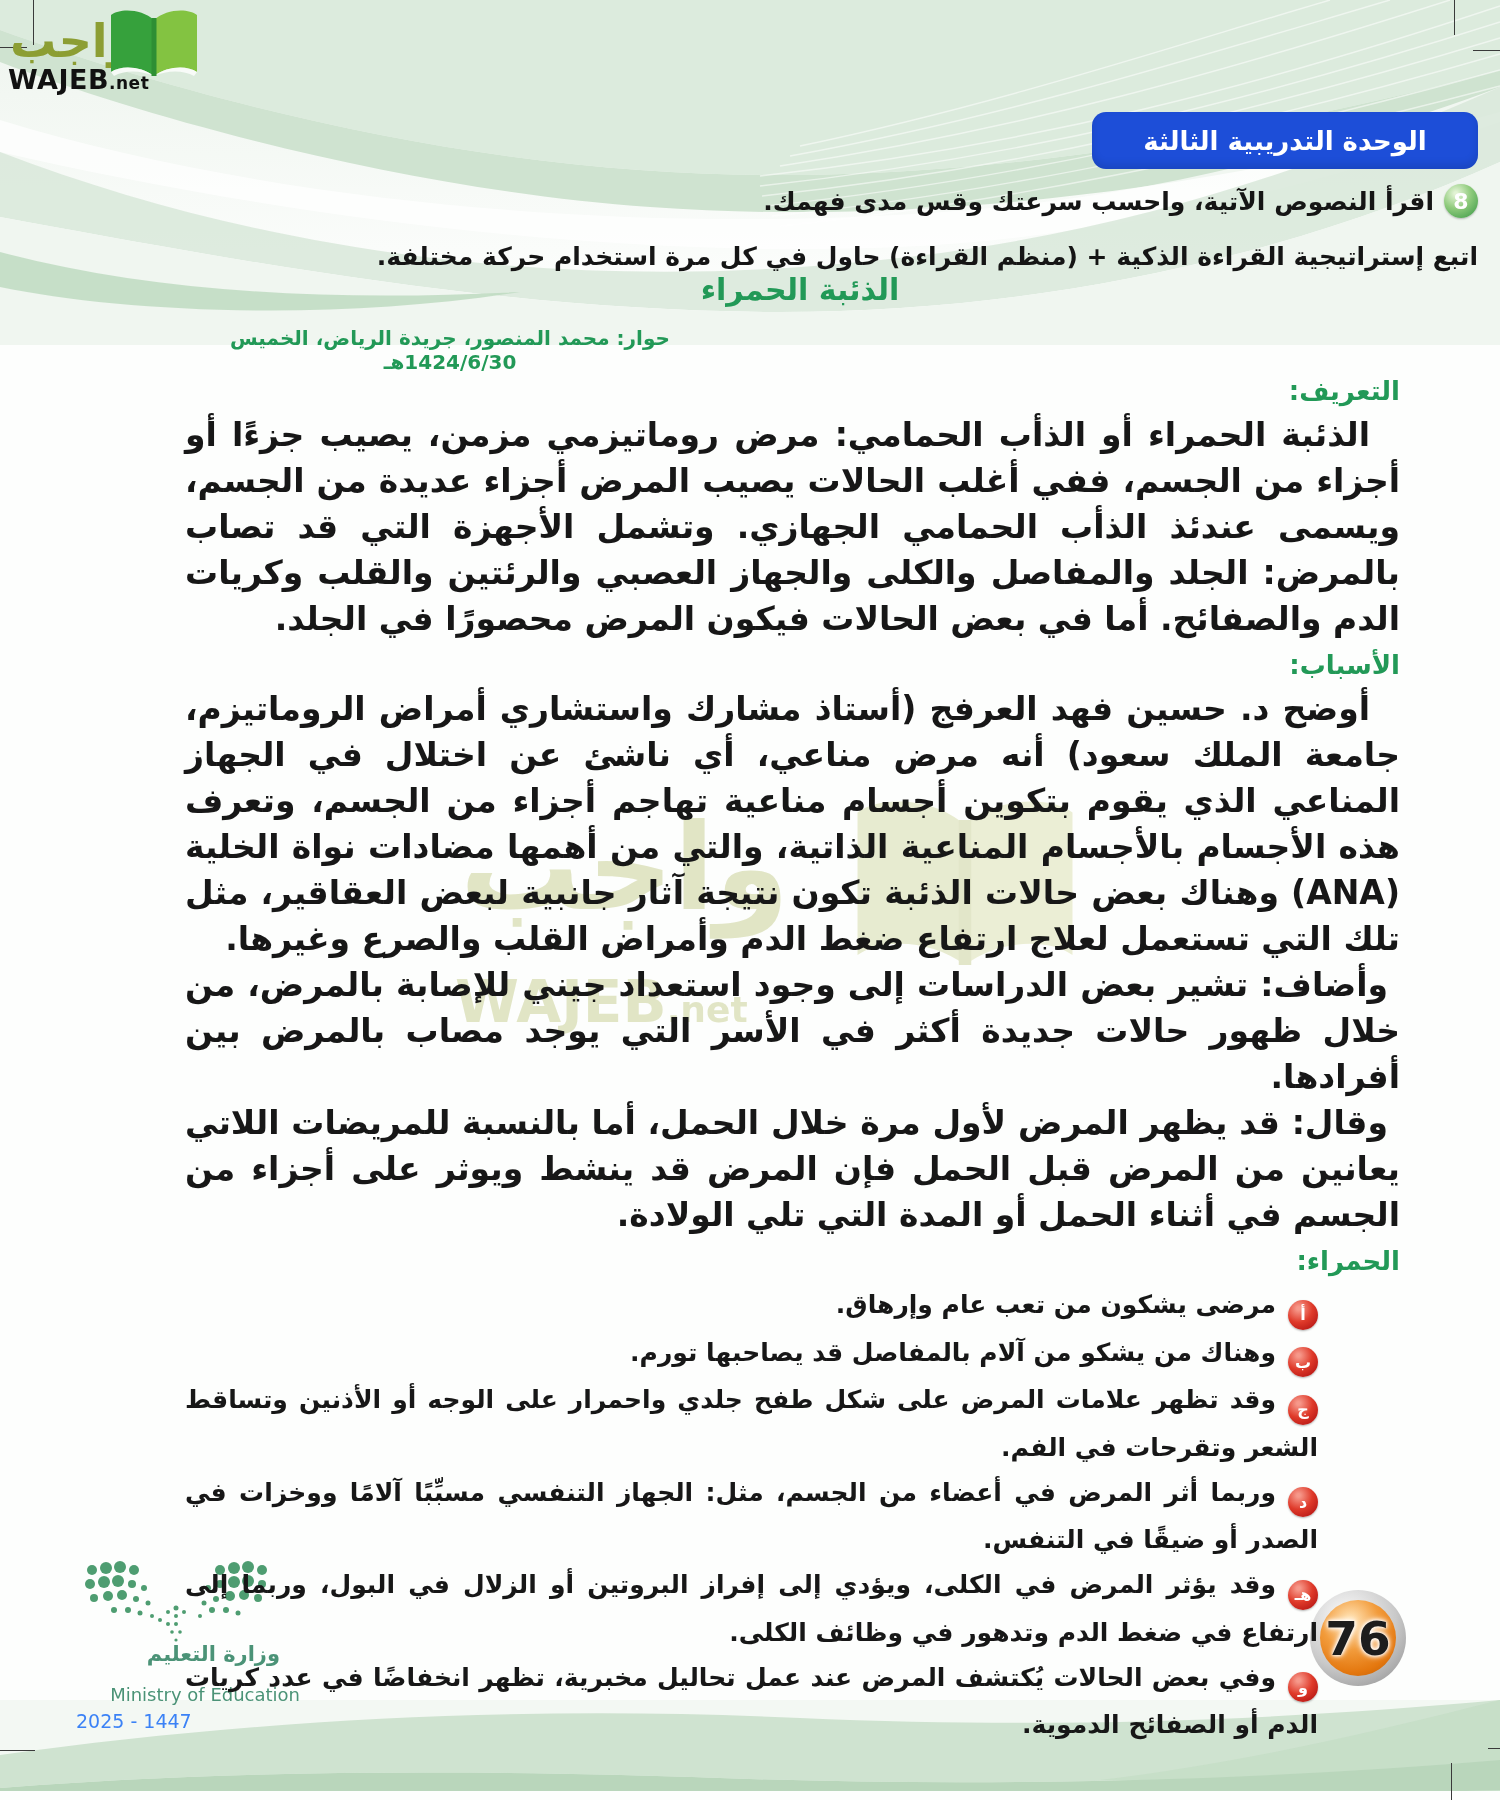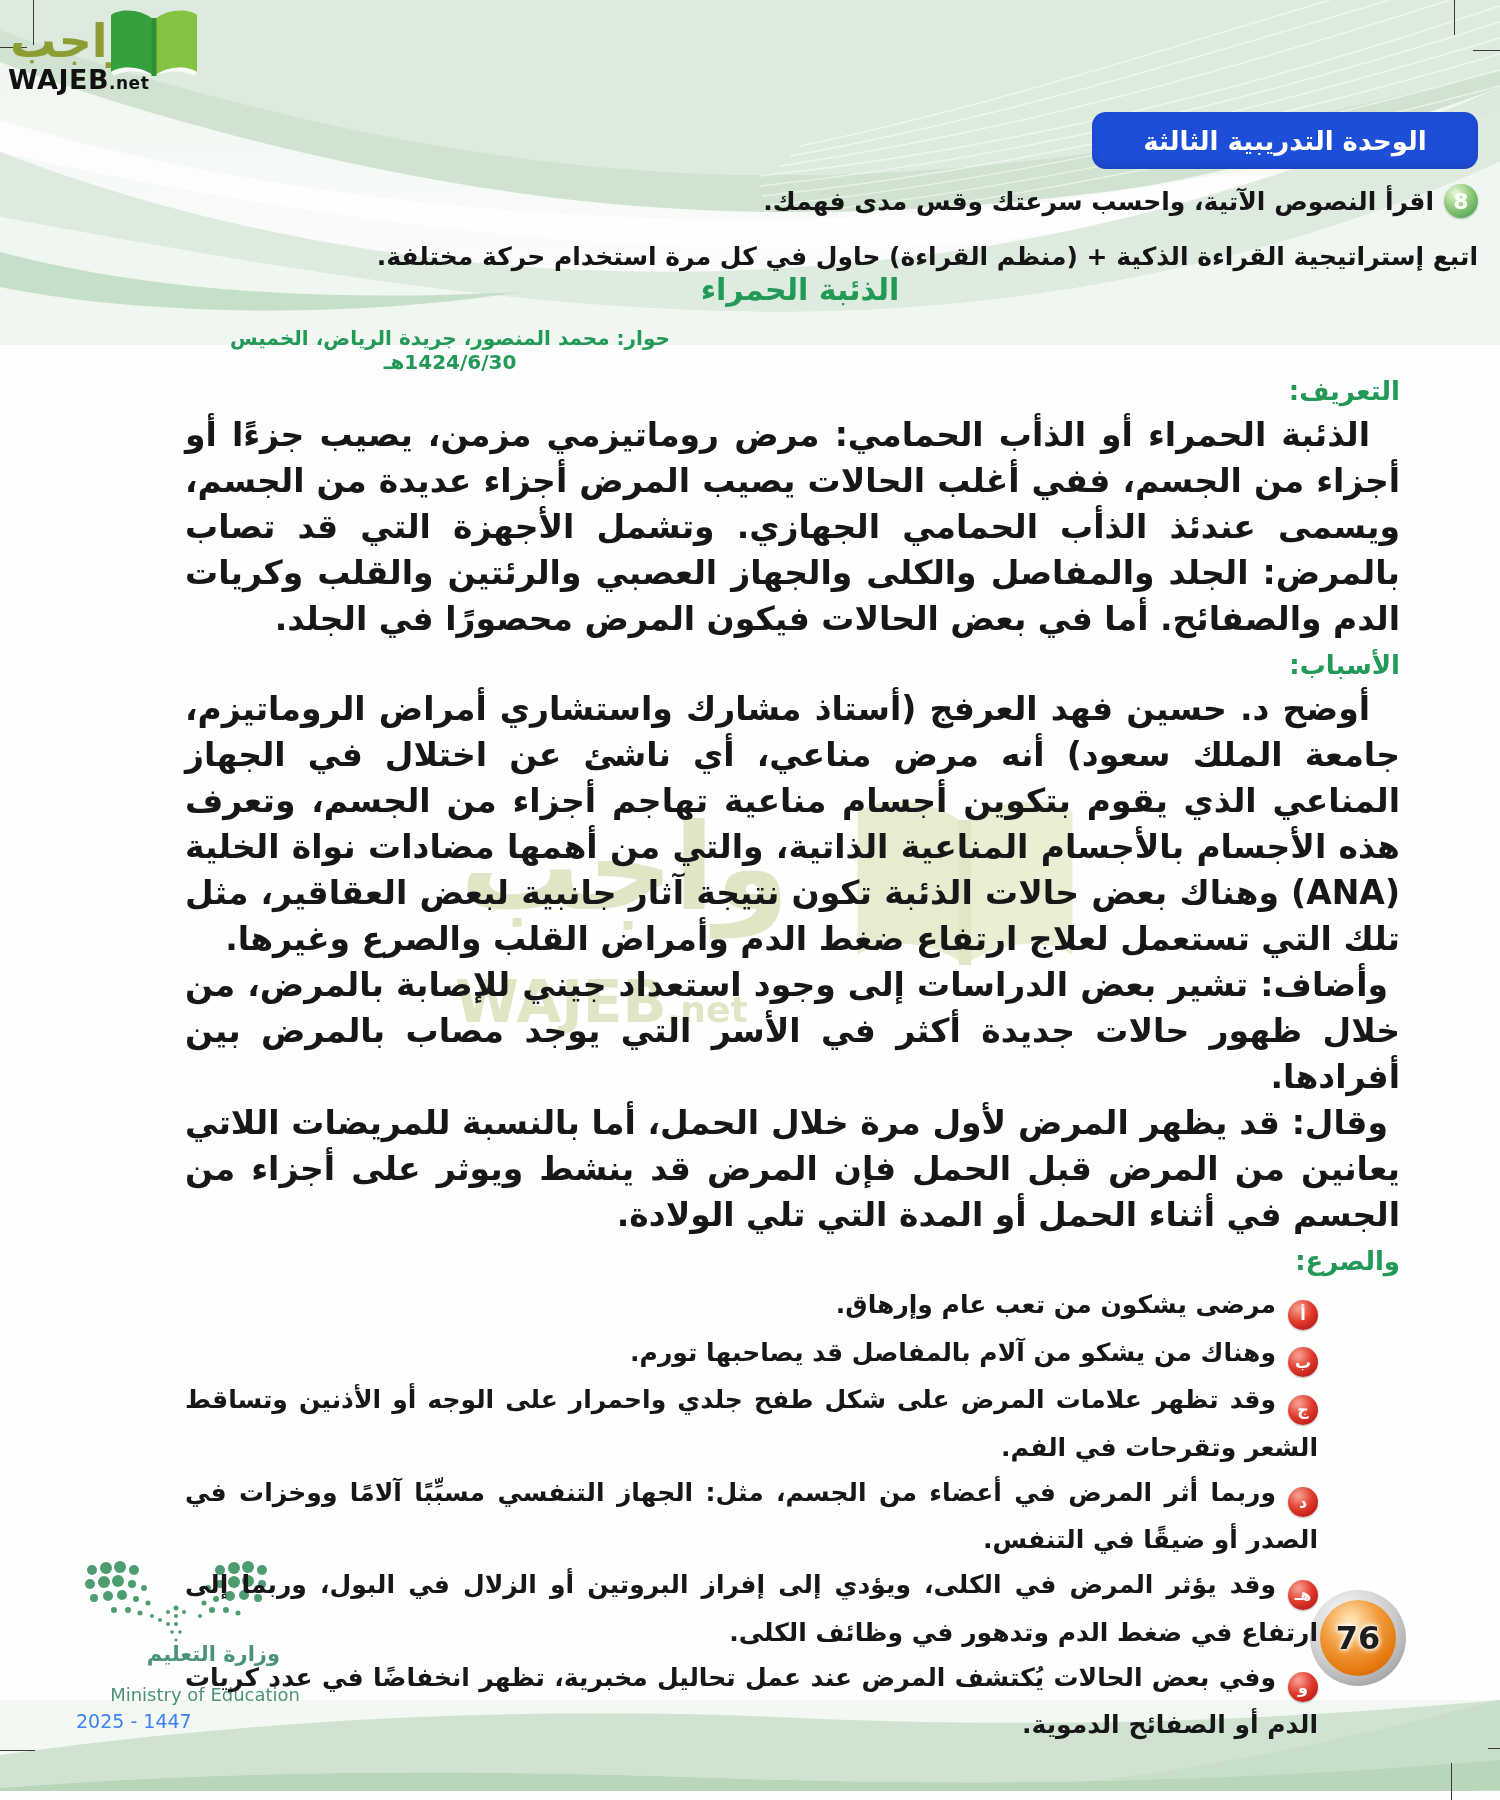--- a/index.html
+++ b/index.html
@@ -54,21 +54,21 @@
 
   
   .moe{position:absolute;left:60px;top:1558px;width:280px;color:#4b9377;}
   .moe-dots{position:absolute;left:22px;top:0;width:190px;height:88px;}
   .moe-ar{position:absolute;left:20px;top:84px;width:200px;text-align:right;font-size:21px;font-weight:bold;direction:rtl;color:#4b9377;}
   .moe-en{position:absolute;left:0px;top:126px;width:240px;text-align:right;font-size:18px;color:#4b9377;}
   .moe-years{position:absolute;left:16px;top:152px;width:120px;font-size:19px;color:#3b82f6;}
 
   .page-sphere{position:absolute;left:1310px;top:1590px;width:96px;height:96px;border-radius:50%;background:radial-gradient(circle at 38% 30%,#f4f4f4 10%,#c9c9c9 55%,#8f8f8f 95%);display:flex;align-items:center;justify-content:center;}
   .page-sphere .inner{width:76px;height:76px;border-radius:50%;background:radial-gradient(circle at 40% 28%,#ffdfae 6%,#f5a draw 0,#f29c3c 40%,#e4770e 72%,#b85a06 98%);background:radial-gradient(circle at 40% 28%,#ffdfae 6%,#f29c3c 40%,#e4770e 72%,#b85a06 98%);display:flex;align-items:center;justify-content:center;}
-  .page-sphere .num{font-size:32px;font-weight:bold;color:#1d1d1d;text-shadow:0 0 3px #fff,0 0 5px #fff,0 0 7px #fff;}
+  .page-sphere .num{font-size:47px;font-weight:bold;color:#1d1d1d;text-shadow:0 0 3px #fff,0 0 5px #fff,0 0 7px #fff;}
 </style>
 </head>
 <body>
 
 <div class="page">
 
   <div class="top-band">
     <svg width="1500" height="345" viewBox="0 0 1500 345">
       <defs>
         <linearGradient id="gTop" x1="0" y1="0" x2="0" y2="1">
@@ -157,21 +157,21 @@
   <div class="article-col">
 
     <div class="sec-head">التعريف:</div>
     <p class="para indent30">الذئبة الحمراء أو الذأب الحمامي: مرض روماتيزمي مزمن، يصيب جزءًا أو أجزاء من الجسم، ففي أغلب الحالات يصيب المرض أجزاء عديدة من الجسم، ويسمى عندئذ الذأب الحمامي الجهازي. وتشمل الأجهزة التي قد تصاب بالمرض: الجلد والمفاصل والكلى والجهاز العصبي والرئتين والقلب وكريات الدم والصفائح. أما في بعض الحالات فيكون المرض محصورًا في الجلد.</p>
 
     <div class="sec-head">الأسباب:</div>
     <p class="para indent30">أوضح د. حسين فهد العرفج (أستاذ مشارك واستشاري أمراض الروماتيزم، جامعة الملك سعود) أنه مرض مناعي، أي ناشئ عن اختلال في الجهاز المناعي الذي يقوم بتكوين أجسام مناعية تهاجم أجزاء من الجسم، وتعرف هذه الأجسام بالأجسام المناعية الذاتية، والتي من أهمها مضادات نواة الخلية (ANA) وهناك بعض حالات الذئبة تكون نتيجة آثار جانبية لبعض العقاقير، مثل تلك التي تستعمل لعلاج ارتفاع ضغط الدم وأمراض القلب والصرع وغيرها.</p>
     <p class="para indent12">وأضاف: تشير بعض الدراسات إلى وجود استعداد جيني للإصابة بالمرض، من خلال ظهور حالات جديدة أكثر في الأسر التي يوجد مصاب بالمرض بين أفرادها.</p>
     <p class="para indent12">وقال: قد يظهر المرض لأول مرة خلال الحمل، أما بالنسبة للمريضات اللاتي يعانين من المرض قبل الحمل فإن المرض قد ينشط ويوثر على أجزاء من الجسم في أثناء الحمل أو المدة التي تلي الولادة.</p>
 
-    <div class="sec-head">والصرع:</div>
+    <div class="sec-head">الحمراء:</div>
 
     <div class="sym-list">
       <div class="sym-item"><span class="sym-badge">أ</span><span>مرضى يشكون من تعب عام وإرهاق.</span></div>
       <div class="sym-item"><span class="sym-badge">ب</span><span>وهناك من يشكو من آلام بالمفاصل قد يصاحبها تورم.</span></div>
       <div class="sym-item"><span class="sym-badge">ج</span><span>وقد تظهر علامات المرض على شكل طفح جلدي واحمرار على الوجه أو الأذنين وتساقط الشعر وتقرحات في الفم.</span></div>
       <div class="sym-item"><span class="sym-badge">د</span><span>وربما أثر المرض في أعضاء من الجسم، مثل: الجهاز التنفسي مسبِّبًا آلامًا ووخزات في الصدر أو ضيقًا في التنفس.</span></div>
       <div class="sym-item"><span class="sym-badge">هـ</span><span>وقد يؤثر المرض في الكلى، ويؤدي إلى إفراز البروتين أو الزلال في البول، وربما إلى ارتفاع في ضغط الدم وتدهور في وظائف الكلى.</span></div>
       <div class="sym-item"><span class="sym-badge">و</span><span>وفي بعض الحالات يُكتشف المرض عند عمل تحاليل مخبرية، تظهر انخفاضًا في عدد كريات الدم أو الصفائح الدموية.</span></div>
     </div>
   </div>

